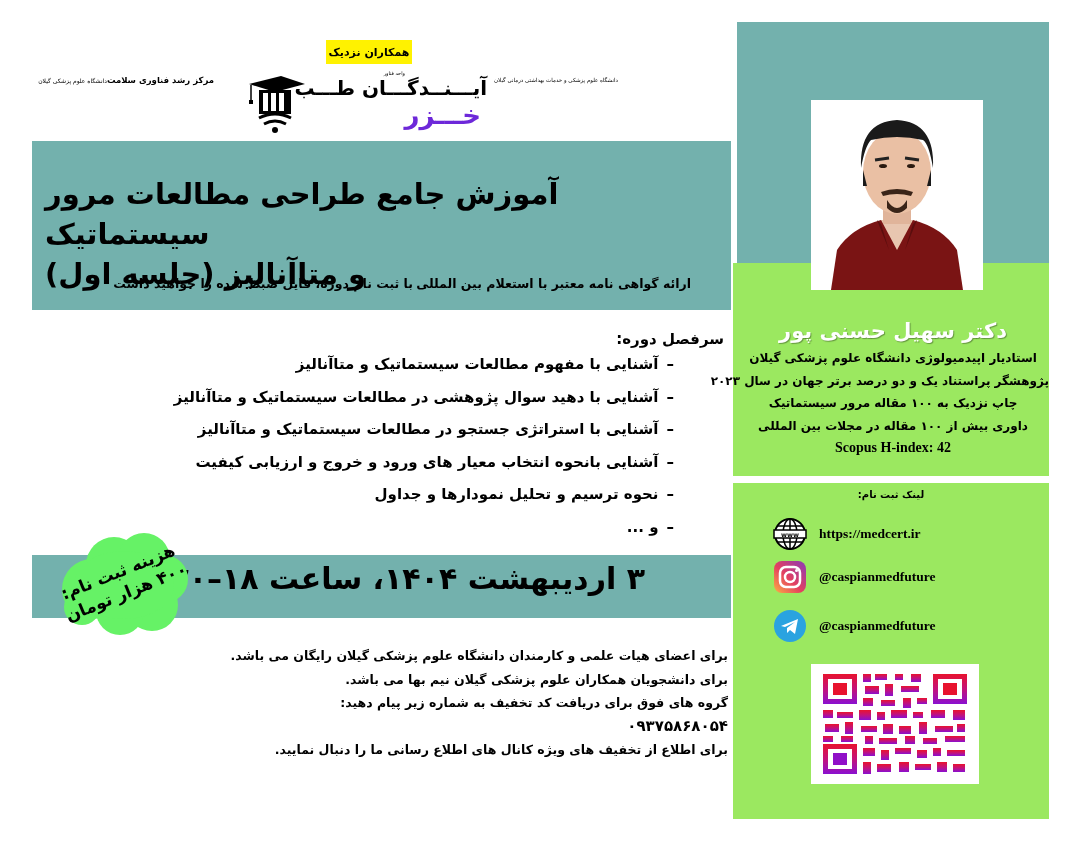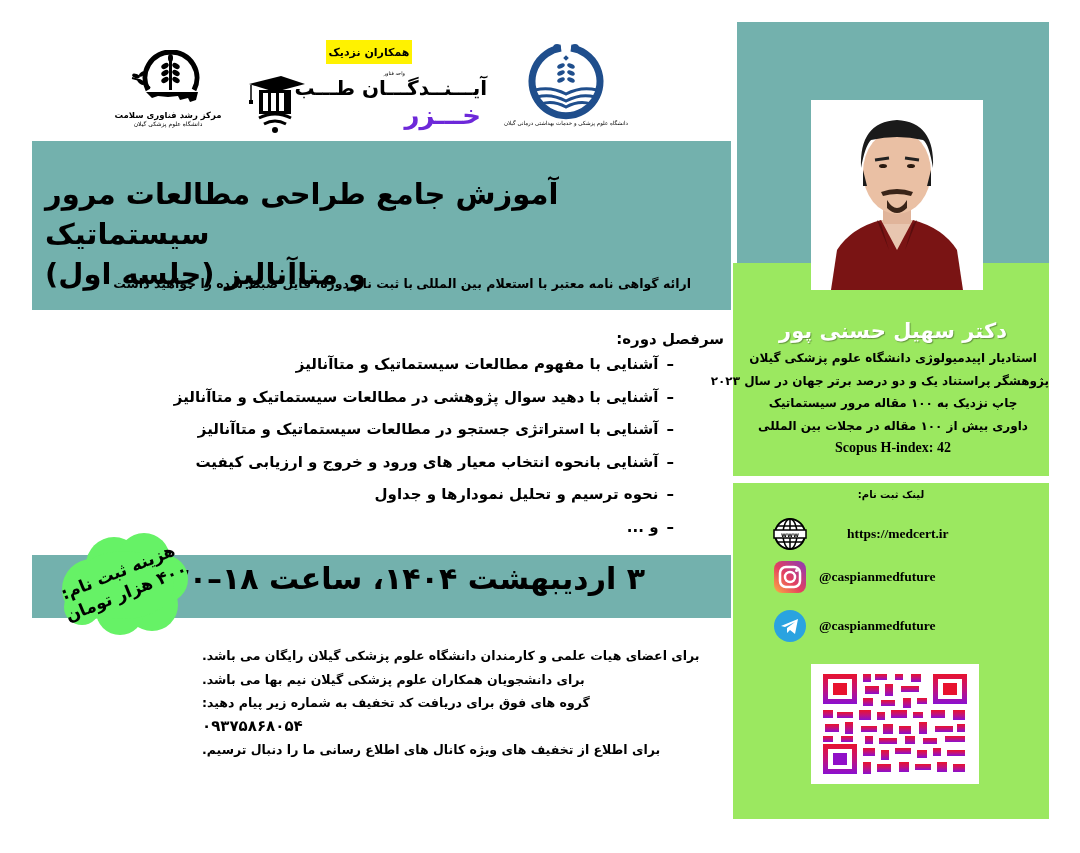--- a/index.html
+++ b/index.html
@@ -1,20 +1,20 @@
 <!DOCTYPE html>
 <html lang="fa" dir="rtl"><head>
 <meta charset="utf-8">
 <style>
   * { box-sizing: border-box; margin: 0; padding: 0; }
   html, body { width: 1080px; height: 853px; background: #ffffff; overflow: hidden; }
   body { position: relative; font-family: "DejaVu Sans", sans-serif; color: #000; }
 
   
-  .logo { position: absolute; display: flex; flex-direction: column; align-items: center; }
+  .logo { position: absolute; display: flex; align-items: center; }
   .logo-left { left: 122px; top: 50px; width: 92px; }
   .logo-right { left: 514px; top: 40px; width: 104px; }
   .logo-caption { font-size: 8.5px; font-weight: bold; text-align: center; line-height: 1.2; white-space: nowrap; }
   .logo-caption-sm { font-size: 6px; text-align: center; white-space: nowrap; }
   .partners-badge {
     position: absolute; left: 326px; top: 40px; width: 86px; height: 24px;
     background: #fff200; font-size: 11px; font-weight: bold; display: flex;
     align-items: center; justify-content: center;
   }
   .khazar-wrap { position: absolute; left: 243px; top: 72px; width: 250px; height: 62px; }
@@ -56,21 +56,21 @@
     position: absolute; right: 86px; top: 6px; font-size: 30px; font-weight: bold; white-space: nowrap;
   }
   .fee-cloud { position: absolute; left: 52px; top: 527px; width: 140px; height: 110px; }
   .fee-text {
     position: absolute; left: 52px; top: 532px; width: 140px; height: 100px;
     display: flex; flex-direction: column; align-items: center; justify-content: center;
     transform: rotate(-22deg); font-weight: bold; font-size: 17px; line-height: 22px; text-align: center;
   }
 
   
-  .notes { position: absolute; left: 202px; top: 644px; width: 520px; text-align: left; }
+  .notes { position: absolute; left: 208px; top: 644px; width: 520px; text-align: right; }
   .notes p { font-size: 12.5px; font-weight: bold; height: 23.5px; line-height: 23.5px; white-space: nowrap; }
   .notes p.phone { font-size: 15px; letter-spacing: 1px; }
 
   
   .right-teal { position: absolute; left: 737px; top: 22px; width: 312px; height: 241px; background: #73b1ad; }
   .right-green-top { position: absolute; left: 733px; top: 263px; width: 316px; height: 213px; background: #9be860; }
   .photo-frame { position: absolute; left: 811px; top: 99px; width: 172px; height: 191px; background: #73b1ad; }
   .photo { position: absolute; left: 811px; top: 100px; width: 172px; height: 190px; background: #ffffff; overflow: hidden; }
   .bio { position: absolute; left: 737px; top: 315px; width: 312px; text-align: center; }
   .bio-name { font-size: 21px; font-weight: bold; color: #ffffff; text-shadow: 1px 1px 1px rgba(0,0,0,0.35); line-height: 32px; }
@@ -205,21 +205,21 @@
 <div class="fee-text">
   <div>هزینه ثبت نام:</div>
   <div>۴۰۰ هزار تومان</div>
 </div>
 
 <div class="notes">
   <p>برای اعضای هیات علمی و کارمندان دانشگاه علوم پزشکی گیلان رایگان می باشد.</p>
   <p>برای دانشجویان همکاران علوم پزشکی گیلان نیم بها می باشد.</p>
   <p>گروه های فوق برای دریافت کد تخفیف به شماره زیر پیام دهید:</p>
   <p class="phone">۰۹۳۷۵۸۶۸۰۵۴</p>
-  <p>برای اطلاع از تخفیف های ویژه کانال های اطلاع رسانی ما را دنبال ترسیم.</p>
+  <p>برای اطلاع از تخفیف های ویژه کانال های اطلاع رسانی ما را دنبال نمایید.</p>
 </div>
 
 <div class="right-teal"></div>
 <div class="right-green-top"></div>
 <div class="photo-frame"></div>
 <div class="photo">
   <svg width="172" height="190" viewBox="0 0 172 190">
     <path d="M20 190 L26 150 Q40 128 70 120 L102 120 Q132 128 146 150 L152 190 Z" fill="#7a1414"></path>
     <path d="M70 120 L86 150 L102 120 Z" fill="#e8c6b0"></path>
     <path d="M66 120 L78 150 L70 124 Z" fill="#5a0e0e"></path>
@@ -243,21 +243,21 @@
   <div class="bio-line">استادیار اپیدمیولوژی دانشگاه علوم پزشکی گیلان</div>
   <div class="bio-line">پژوهشگر پراستناد یک و دو درصد برتر جهان در سال ۲۰۲۳</div>
   <div class="bio-line">چاپ نزدیک به ۱۰۰ مقاله مرور سیستماتیک</div>
   <div class="bio-line">داوری بیش از ۱۰۰ مقاله در مجلات بین المللی</div>
   <div class="bio-hindex">Scopus H-index: 42</div>
 </div>
 
 <div class="links-box">
   <div class="links-title">لینک ثبت نام:</div>
 
-  <div class="link-row" style="top:34px;gap:28px;">
+  <div class="link-row" style="top:34px;">
     <span class="ico">
       <svg width="34" height="34" viewBox="0 0 34 34">
         <circle cx="17" cy="17" r="15" fill="#fff" stroke="#000" stroke-width="2"></circle>
         <ellipse cx="17" cy="17" rx="7" ry="15" fill="none" stroke="#000" stroke-width="1.5"></ellipse>
         <line x1="17" y1="2" x2="17" y2="32" stroke="#000" stroke-width="1.5"></line>
         <line x1="4" y1="9" x2="30" y2="9" stroke="#000" stroke-width="1.5"></line>
         <line x1="4" y1="25" x2="30" y2="25" stroke="#000" stroke-width="1.5"></line>
         <rect x="1" y="13" width="32" height="8" fill="#fff" stroke="#000" stroke-width="1.5"></rect>
         <text x="17" y="19.5" font-size="6.5" font-weight="bold" text-anchor="middle" font-family="DejaVu Sans, sans-serif">www</text>
       </svg>

